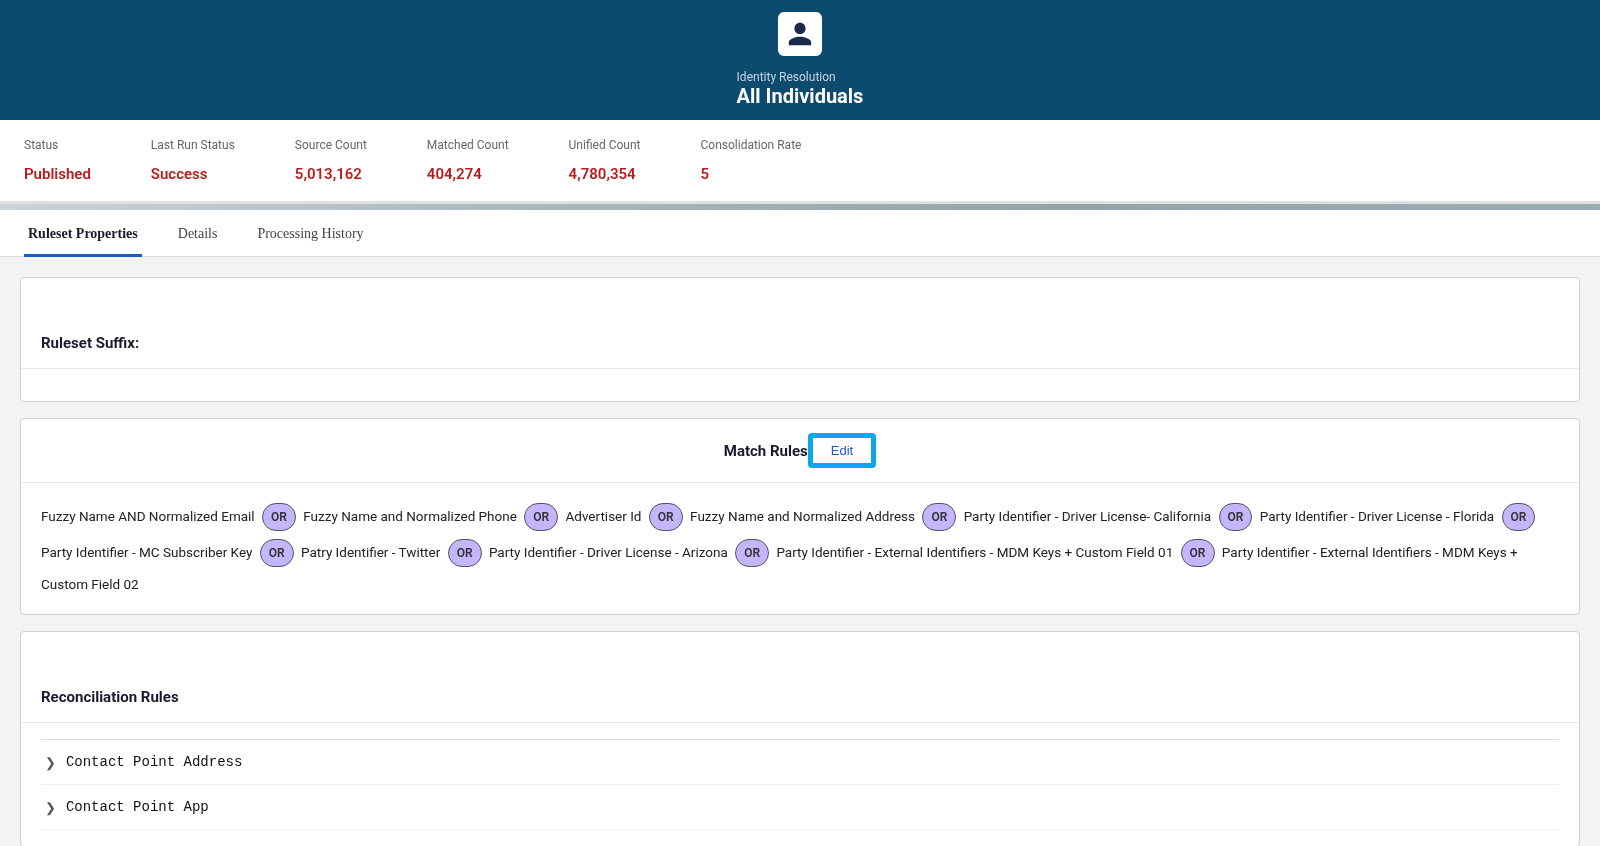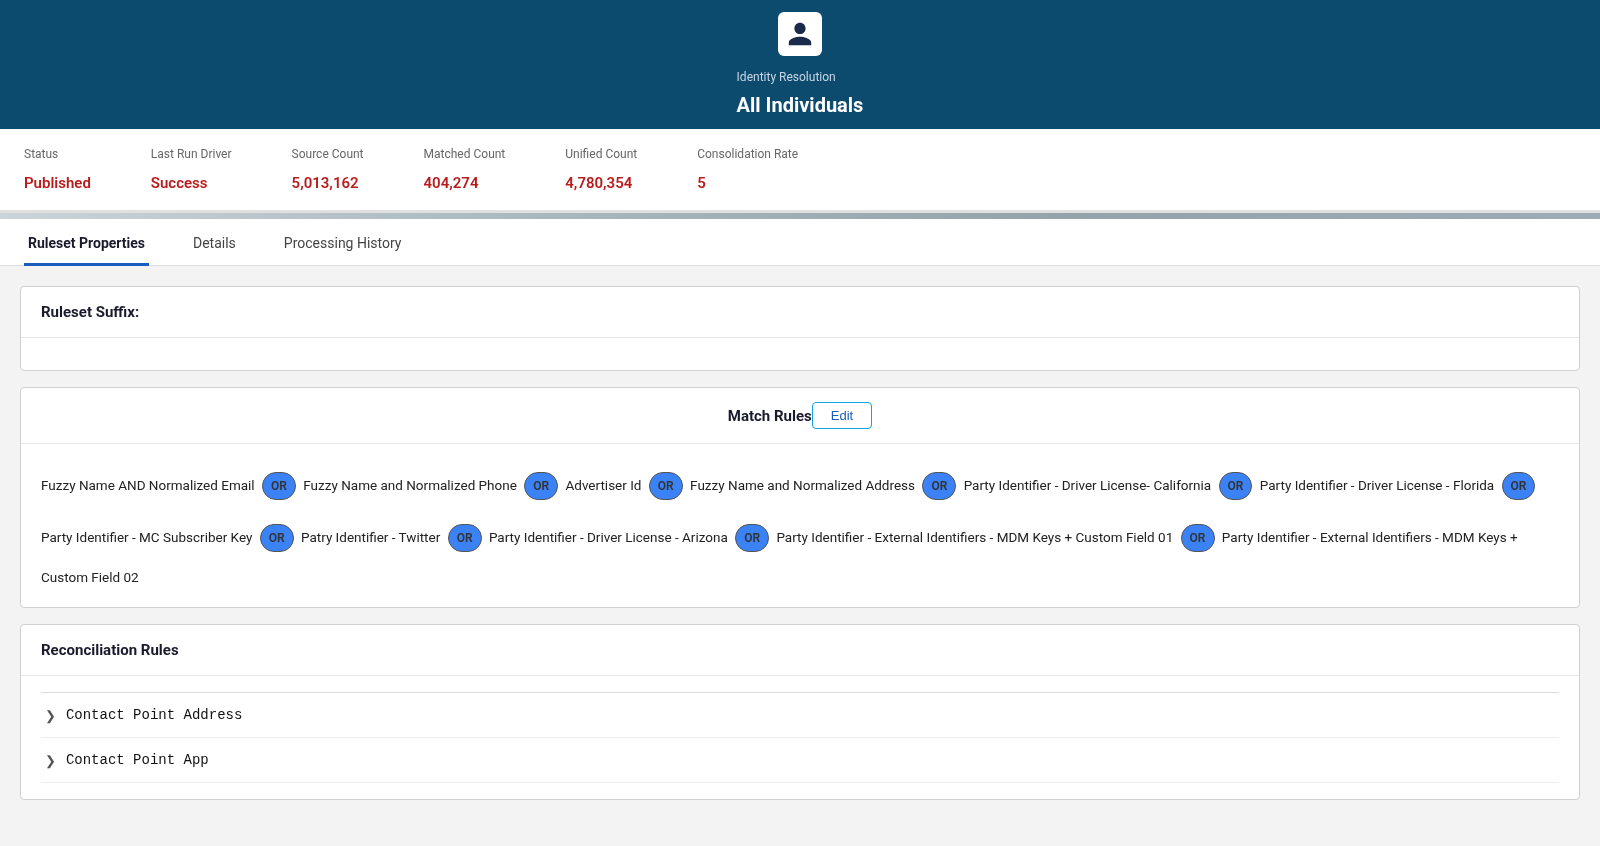--- a/index.html
+++ b/index.html
@@ -42,21 +42,20 @@
     .header-text .subtitle {
       font-size: 12px;
       font-weight: 400;
       color: #c8d6e5;
     }
 
     .header-text .title {
       font-size: 20px;
       font-weight: 700;
       color: #fff;
-      margin-top: 9px;
     }
 
     .stats-bar {
       background: #fff;
       padding: 18px 24px;
       display: flex;
       gap: 60px;
       border-bottom: 3px solid #e0e0e0;
     }
 
@@ -76,21 +75,22 @@
       height: 6px;
       background: linear-gradient(to right, #b0bec5, #78909c, #546e7a, #607d8b);
       opacity: 0.6;
     }
 
     .tabs-container {
       background: #fff;
       padding: 0 24px;
       border-bottom: 1px solid #ddd;
       display: flex;
-      gap: 40px;
+      gap: 32px;
+      font-family: Liberation Serif, serif;
     }
 
     .tab {
       padding: 16px 4px 12px;
       font-size: 14px;
       cursor: pointer;
       color: #444;
       border-bottom: 3px solid transparent;
       margin-bottom: -1px;
     }
@@ -114,62 +114,63 @@
     }
 
     .card-header {
       padding: 16px 20px;
       border-bottom: 1px solid #e8e8e8;
     }
 
     .card-header h2 {
       font-size: 15px;
       font-weight: 700;
+      margin-top: 40px;
     }
 
     .match-rules-header {
       padding: 14px 20px;
       display: flex;
       align-items: center;
       justify-content: center;
       border-bottom: 1px solid #e8e8e8;
     }
 
     .match-rules-header h2 {
       font-size: 15px;
       font-weight: 700;
     }
 
     .edit-button {
-      border: 1px solid #0ea5e9;
+      border: 5px solid #0ea5e9;
       color: #1b5dbf;
       background: #fff;
       padding: 5px 18px;
       border-radius: 4px;
       font-size: 13px;
       cursor: pointer;
     }
 
     .match-rules-content {
       padding: 16px 20px;
       line-height: 2.0;
       font-size: 13.5px;
       color: #222;
     }
 
     .or-badge {
       display: inline-block;
-      background: #3b82f6;
+      background: #c4b5fd;
       border: 1px solid #555;
       border-radius: 20px;
       padding: 1px 8px;
       font-size: 12px;
       font-weight: 600;
       color: #333;
-      margin: 12px 4px;
+      margin: 4px 4px;
       vertical-align: middle;
     }
 
     .reconciliation-card {}
     .reconciliation-body {
       padding: 16px 20px;
     }
 
     .reconciliation-desc {
       color: #444;
@@ -223,21 +224,21 @@
     <div class="title">All Individuals</div>
   </div>
 </div>
 
 <div class="stats-bar">
 <div class="stat-item">
       <div class="stat-label">Status</div>
       <div class="stat-value">Published</div>
     </div>
     <div class="stat-item">
-      <div class="stat-label">Last Run Driver</div>
+      <div class="stat-label">Last Run Status</div>
       <div class="stat-value">Success</div>
     </div>
     <div class="stat-item">
       <div class="stat-label">Source Count</div>
       <div class="stat-value">5,013,162</div>
     </div>
     <div class="stat-item">
       <div class="stat-label">Matched Count</div>
       <div class="stat-value">404,274</div>
     </div>

